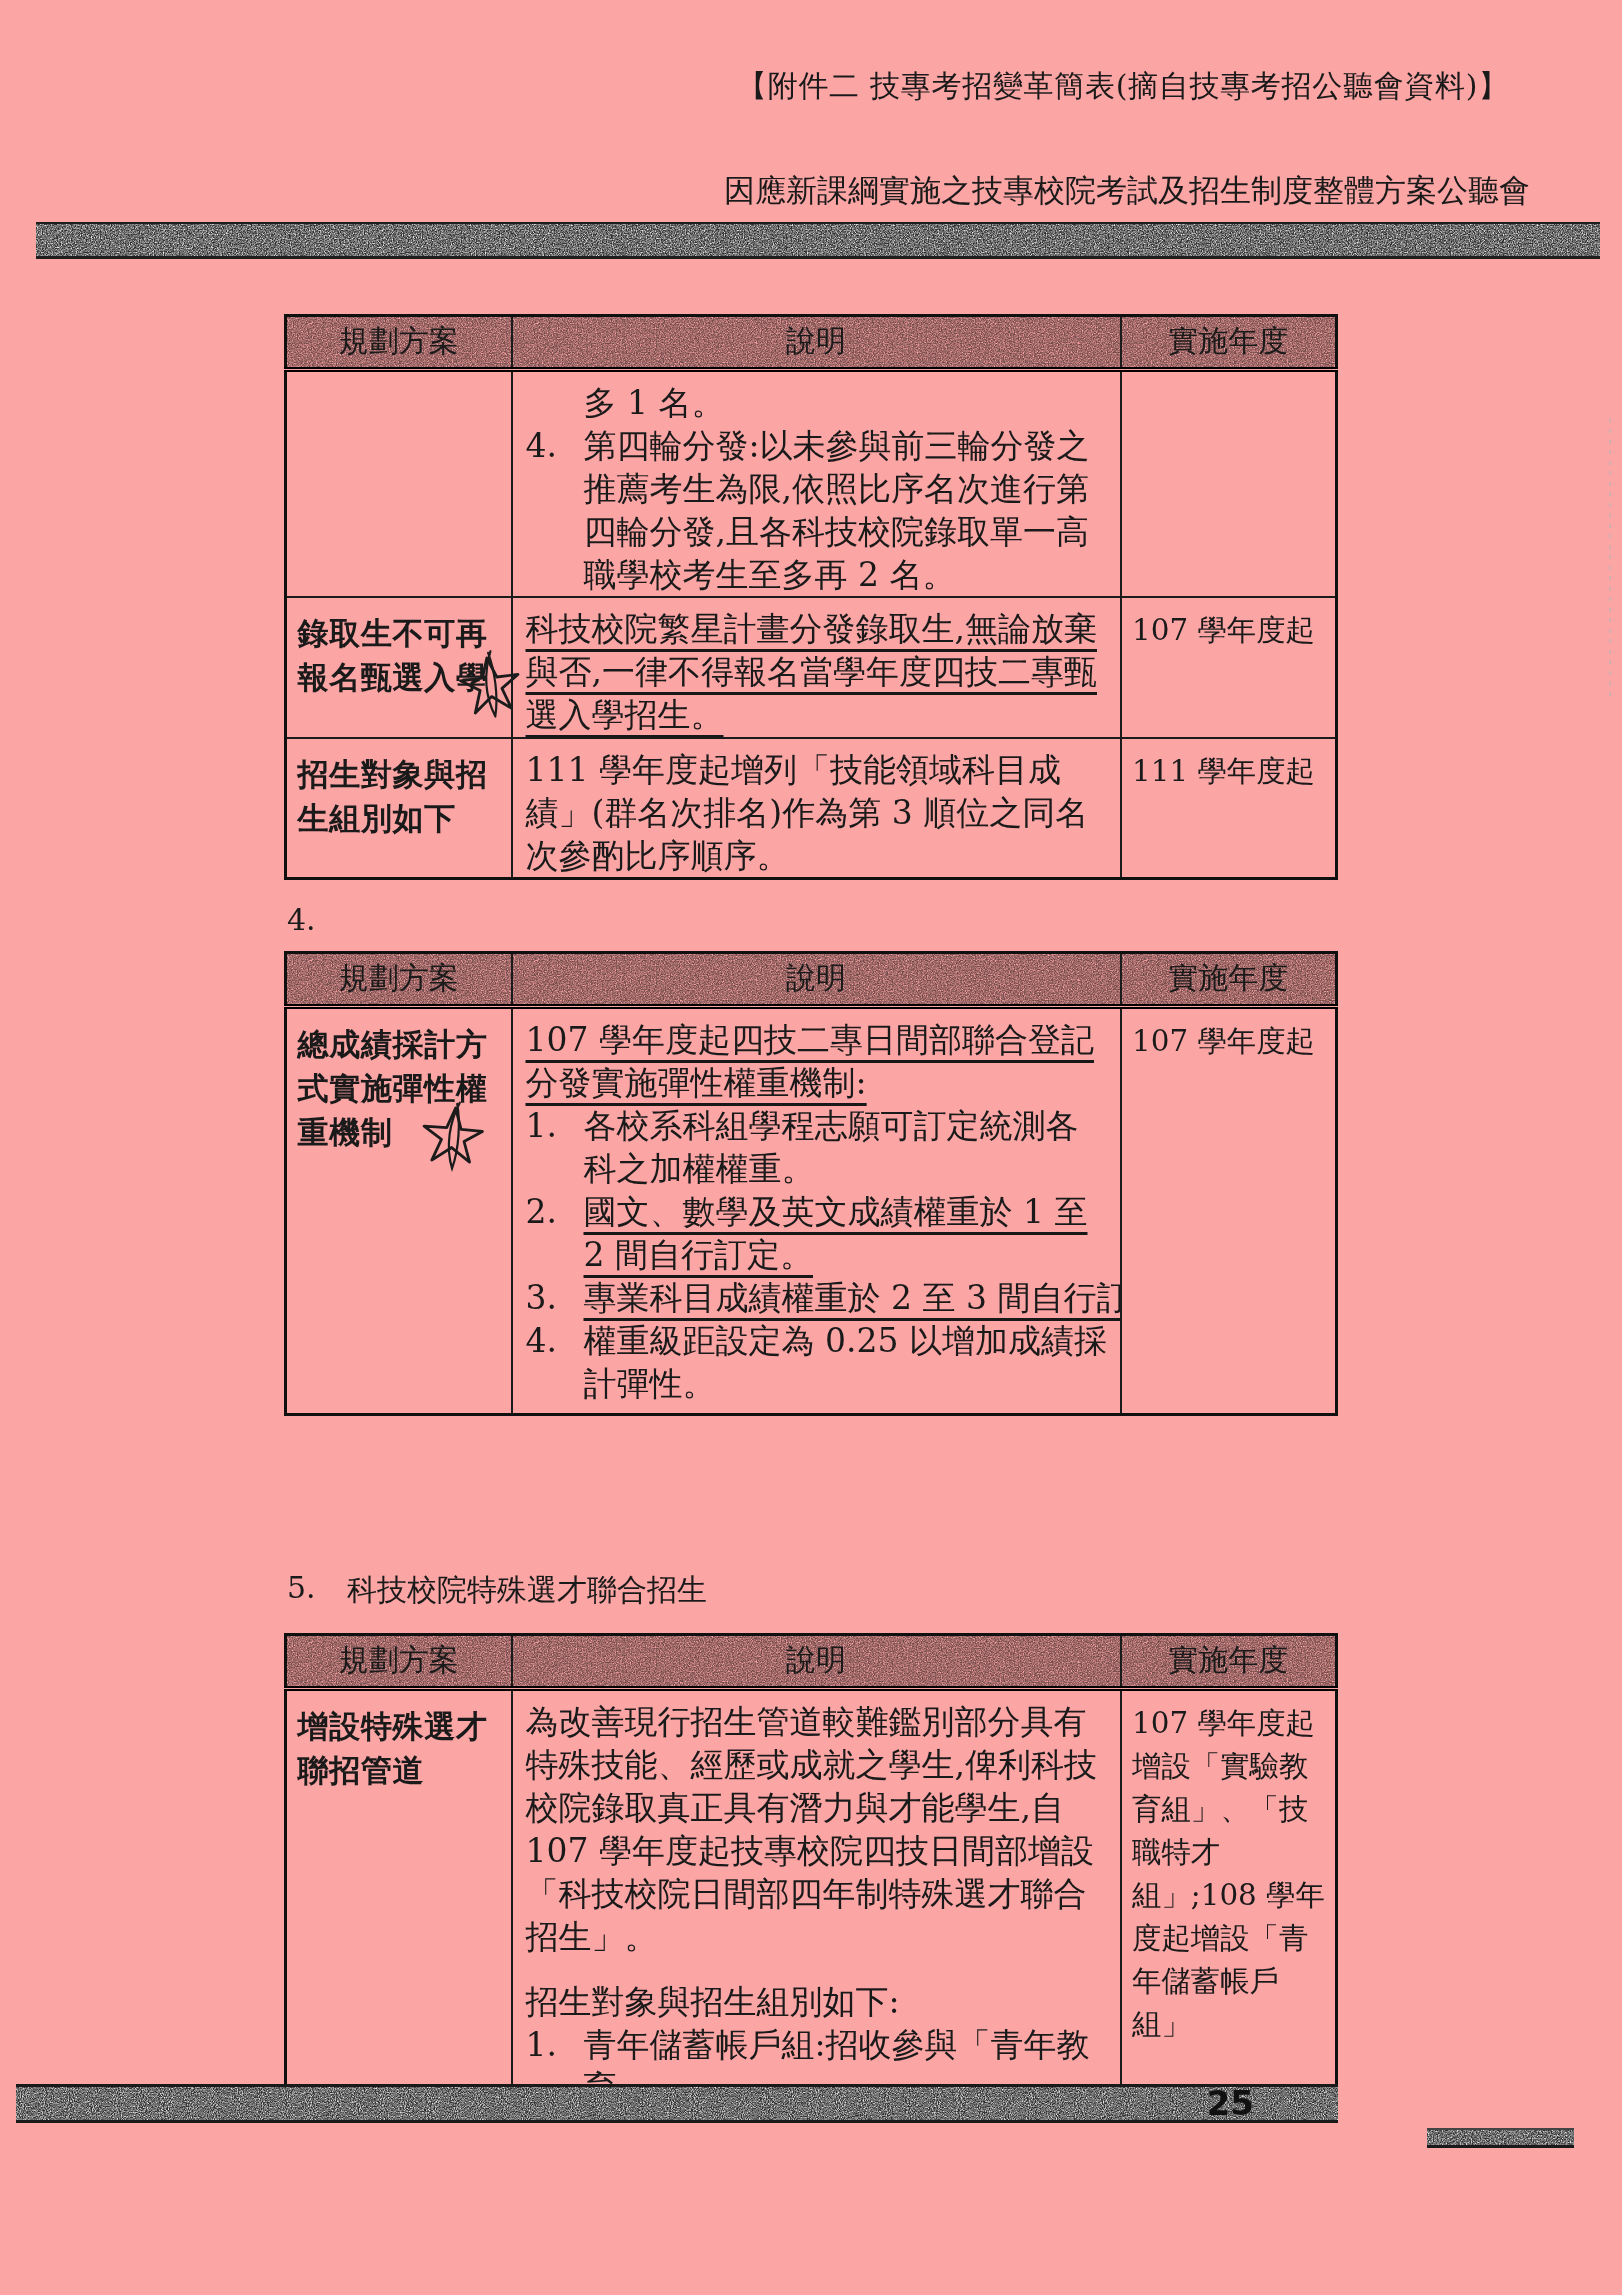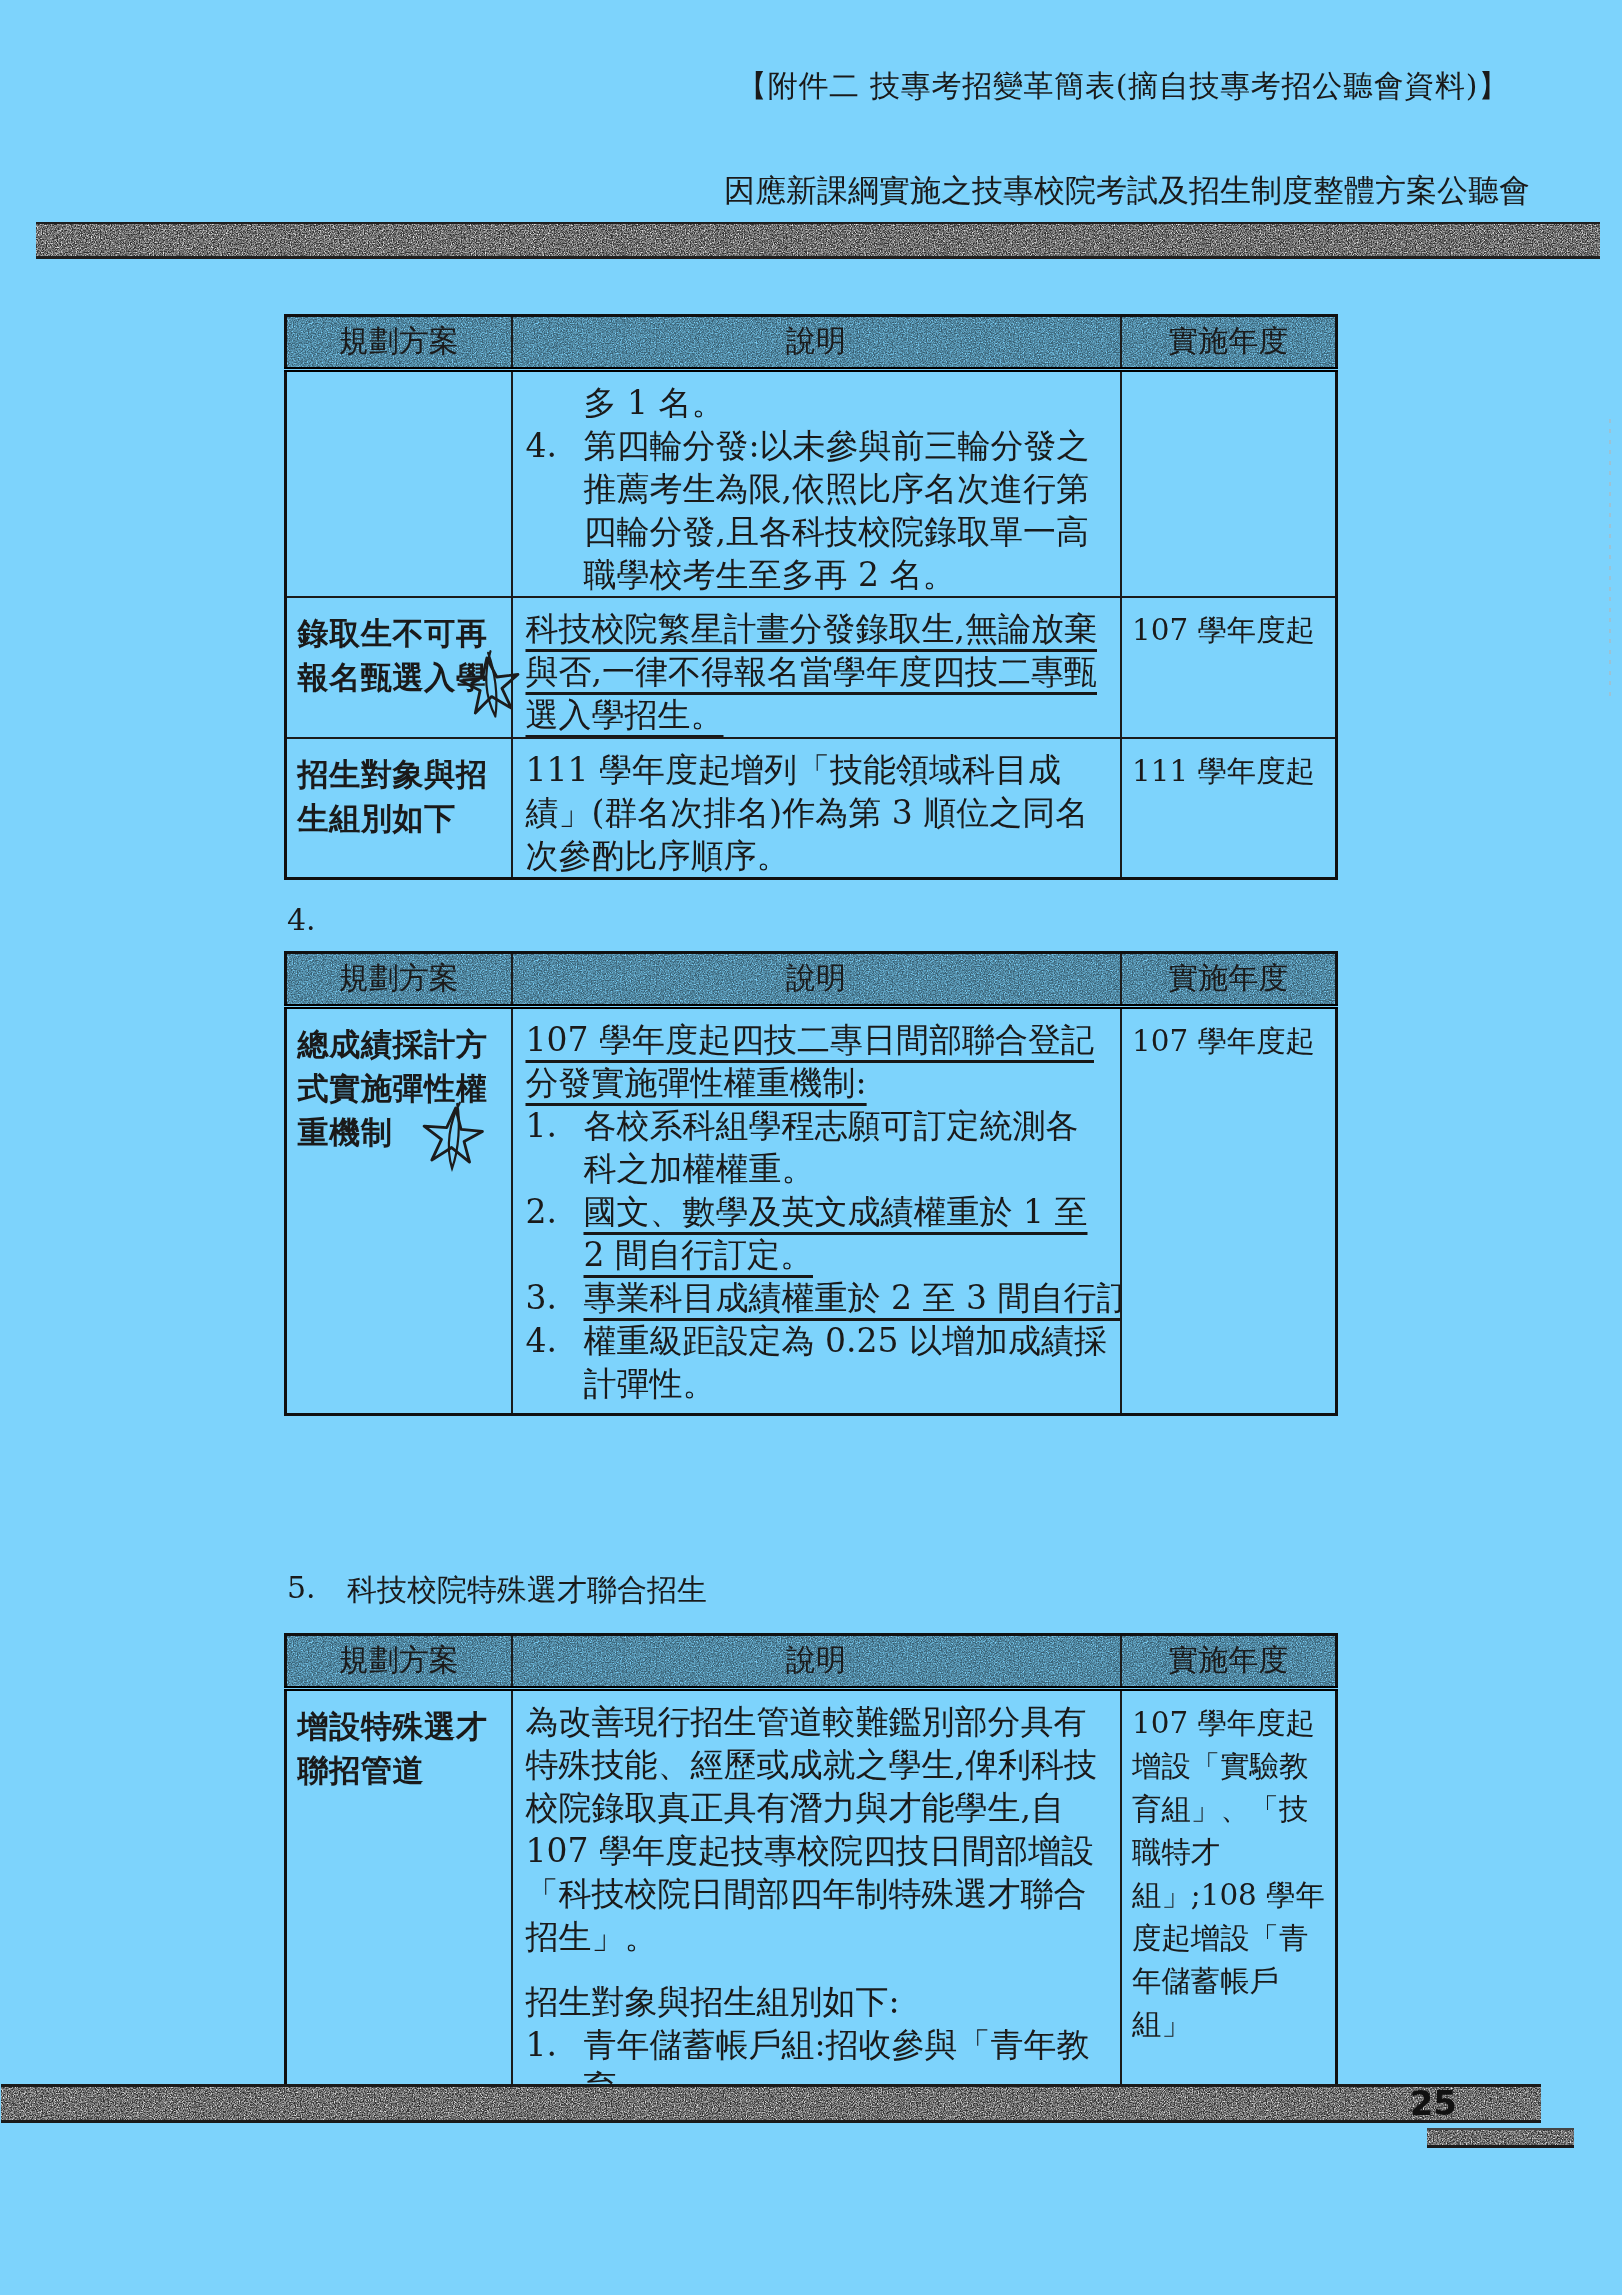--- a/index.html
+++ b/index.html
@@ -1,36 +1,36 @@
 <!DOCTYPE html>
 <html style="font-size:10.5px"><head>
 <meta charset="utf-8">
 <style>
   html,body { margin:0; padding:0; background:#888; }
   .page {
     position:relative; width:1623px; height:2295px;
-    background:#7dd3fc; overflow:hidden;
+    background:#fca5a5; overflow:hidden;
     font-family:"DejaVu Serif","Liberation Serif",serif;
     color:#1a1a1a;
   }
 
   
   .attachment-note {
     position:absolute; top:66px; left:737px;
     font-size:30px; letter-spacing:0.7px; white-space:nowrap;
   }
   .doc-title {
     position:absolute; top:170px; left:724px;
     font-size:31px; font-weight:normal; letter-spacing:0px; white-space:nowrap;
   }
 
   
   .band { position:absolute; background:#e8e8e8; box-sizing:border-box; overflow:hidden; }
   .band-top    { top:222px; left:36px;  width:1564px; height:37px; border-top:2.6px solid #1e1e1e; border-bottom:3.3px solid #1e1e1e; }
-  .band-footer { top:2084px; left:1px; width:1540px; height:39px; border-top:3.3px solid #1a1a1a; border-bottom:3.3px solid #1a1a1a; }
+  .band-footer { top:2084px; left:16px; width:1322px; height:39px; border-top:3.3px solid #1a1a1a; border-bottom:3.3px solid #1a1a1a; }
   .band-strip  { top:2128px; left:1427px; width:147px; height:20px; border-top:2px solid #444; border-bottom:3.9px solid #1a1a1a; }
   .noise { position:absolute; left:0; top:0; width:100%; height:100%; opacity:.8; }
   .noise-light { opacity:.55; }
 
   .pageno {
     position:absolute; right:84px; top:50%; transform:translateY(-52%);
     font-family:"DejaVu Sans","Liberation Sans",sans-serif;
     font-weight:700; font-size:34px; color:#111;
   }
 

